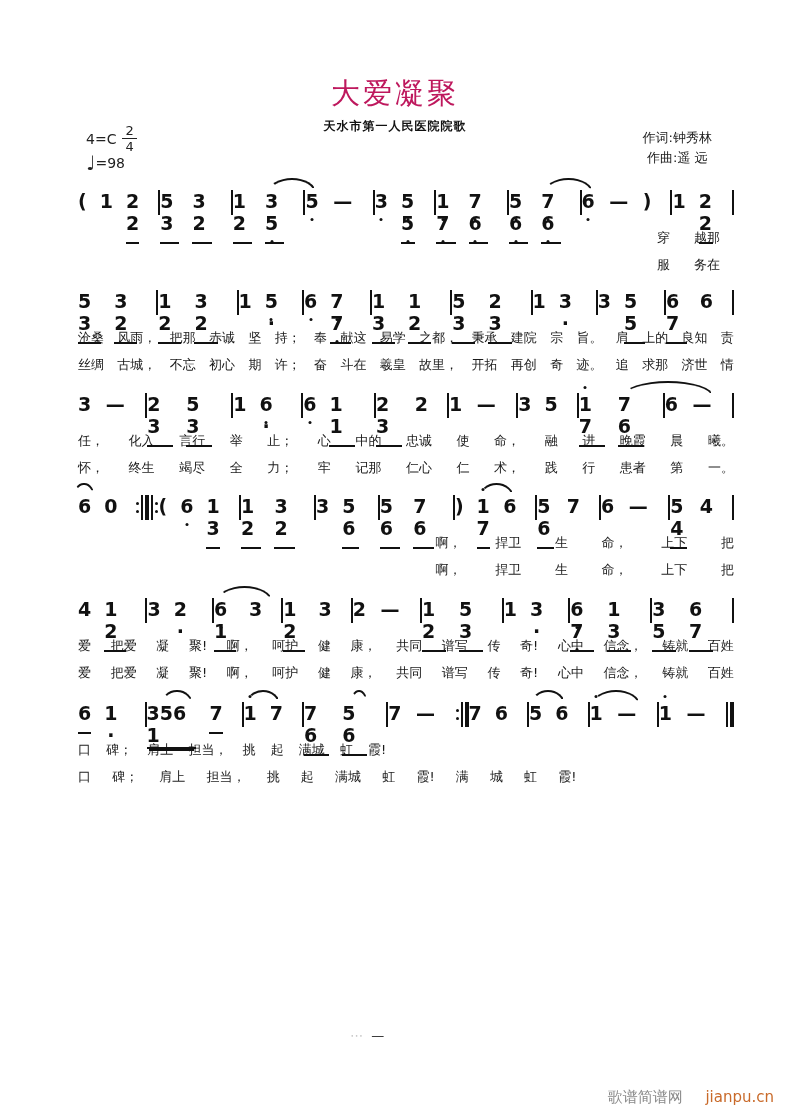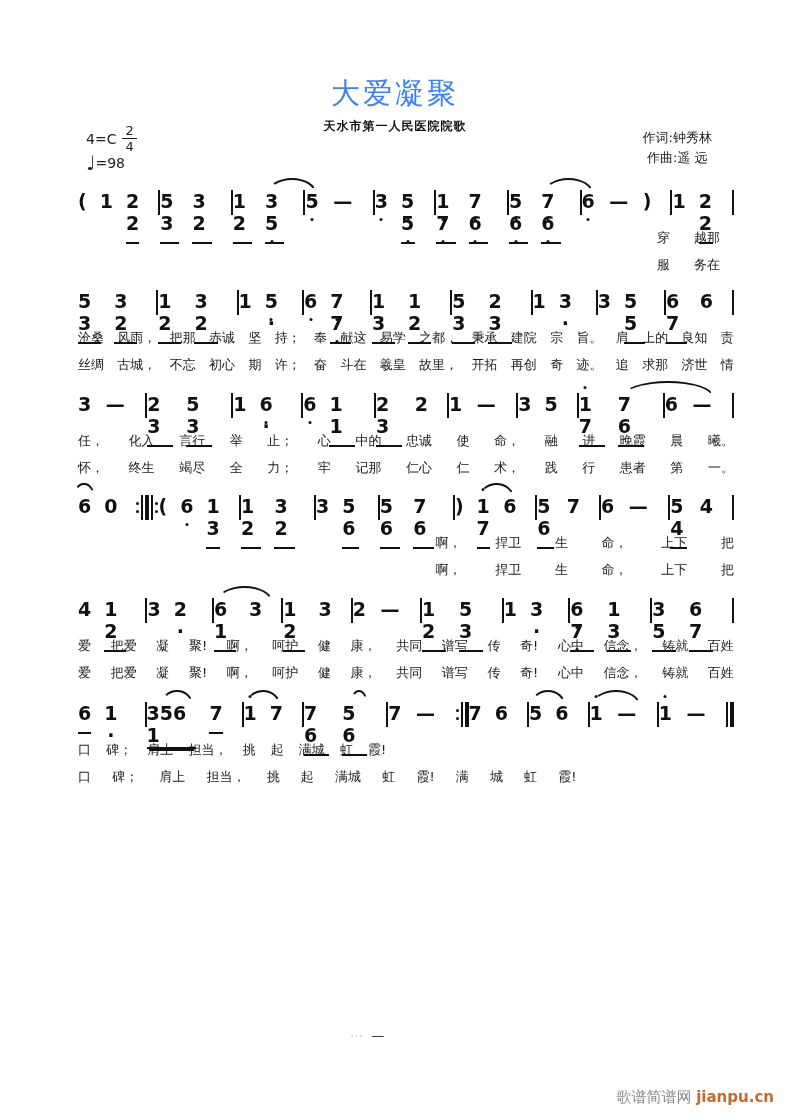--- a/index.html
+++ b/index.html
@@ -1,21 +1,21 @@
 <!DOCTYPE html>
 <html><head>
 <meta charset="utf-8">
 <style>
   html,body{margin:0;padding:0;background:#e8e8e8;}
   .page{position:relative;width:790px;height:1119px;background:#ffffff;margin:0 auto;
         font-family:"DejaVu Sans","Liberation Sans",sans-serif;color:#111;overflow:hidden;}
 
   
   .title{position:absolute;top:74px;left:0;width:100%;text-align:center;
-         font-family:"DejaVu Serif","Liberation Serif",serif;font-size:29px;color:#3b82f6;letter-spacing:3px;}
+         font-family:"DejaVu Serif","Liberation Serif",serif;font-size:29px;color:#be185d;letter-spacing:3px;}
   .subtitle{position:absolute;top:118px;left:0;width:100%;text-align:center;
             font-size:12px;font-weight:bold;color:#111;letter-spacing:1px;}
   .keyblock{position:absolute;left:86px;top:124px;font-size:14px;color:#222;}
   .keyline{display:flex;align-items:center;gap:6px;}
   .frac{display:inline-flex;flex-direction:column;align-items:center;font-size:13px;line-height:13px;}
   .frac .num{border-bottom:1px solid #222;padding:0 3px 1px 3px;}
   .frac .den{padding-top:1px;}
   .tempoline{margin-top:2px;font-size:14px;}
   .tempoline .qnote{font-size:20px;line-height:14px;vertical-align:-2px;}
   .credits{position:absolute;right:78px;top:128px;font-size:13px;line-height:20px;color:#222;text-align:center;}
@@ -59,21 +59,21 @@
   .sys-0 .lyric{justify-content:flex-end;gap:24px;padding-right:14px;}
   .sys-3 .lyric{margin-left:54.5%;}
   .sys-5 .lyric.lA{width:47%;}
   .sys-5 .lyric.lB{width:76%;}
 
   
   .pagemark{position:absolute;left:350px;top:1028px;font-size:13px;color:#c9c9c9;letter-spacing:2px;}
   .pagemark b{color:#222;font-weight:normal;}
   .watermark{position:absolute;right:16px;top:1088px;font-size:15px;}
   .watermark .wm-name{color:#8a8a8a;}
-  .watermark .wm-url{color:#c96a2a;font-weight:bold;}
+  .watermark .wm-url{color:#c96a2a;font-weight:normal;margin-left:18px;}
 </style>
 </head>
 <body>
 
 <div class="page">
   <div class="title">大爱凝聚</div>
   <div class="subtitle">天水市第一人民医院院歌</div>
 
   <div class="keyblock">
     <div class="keyline">

